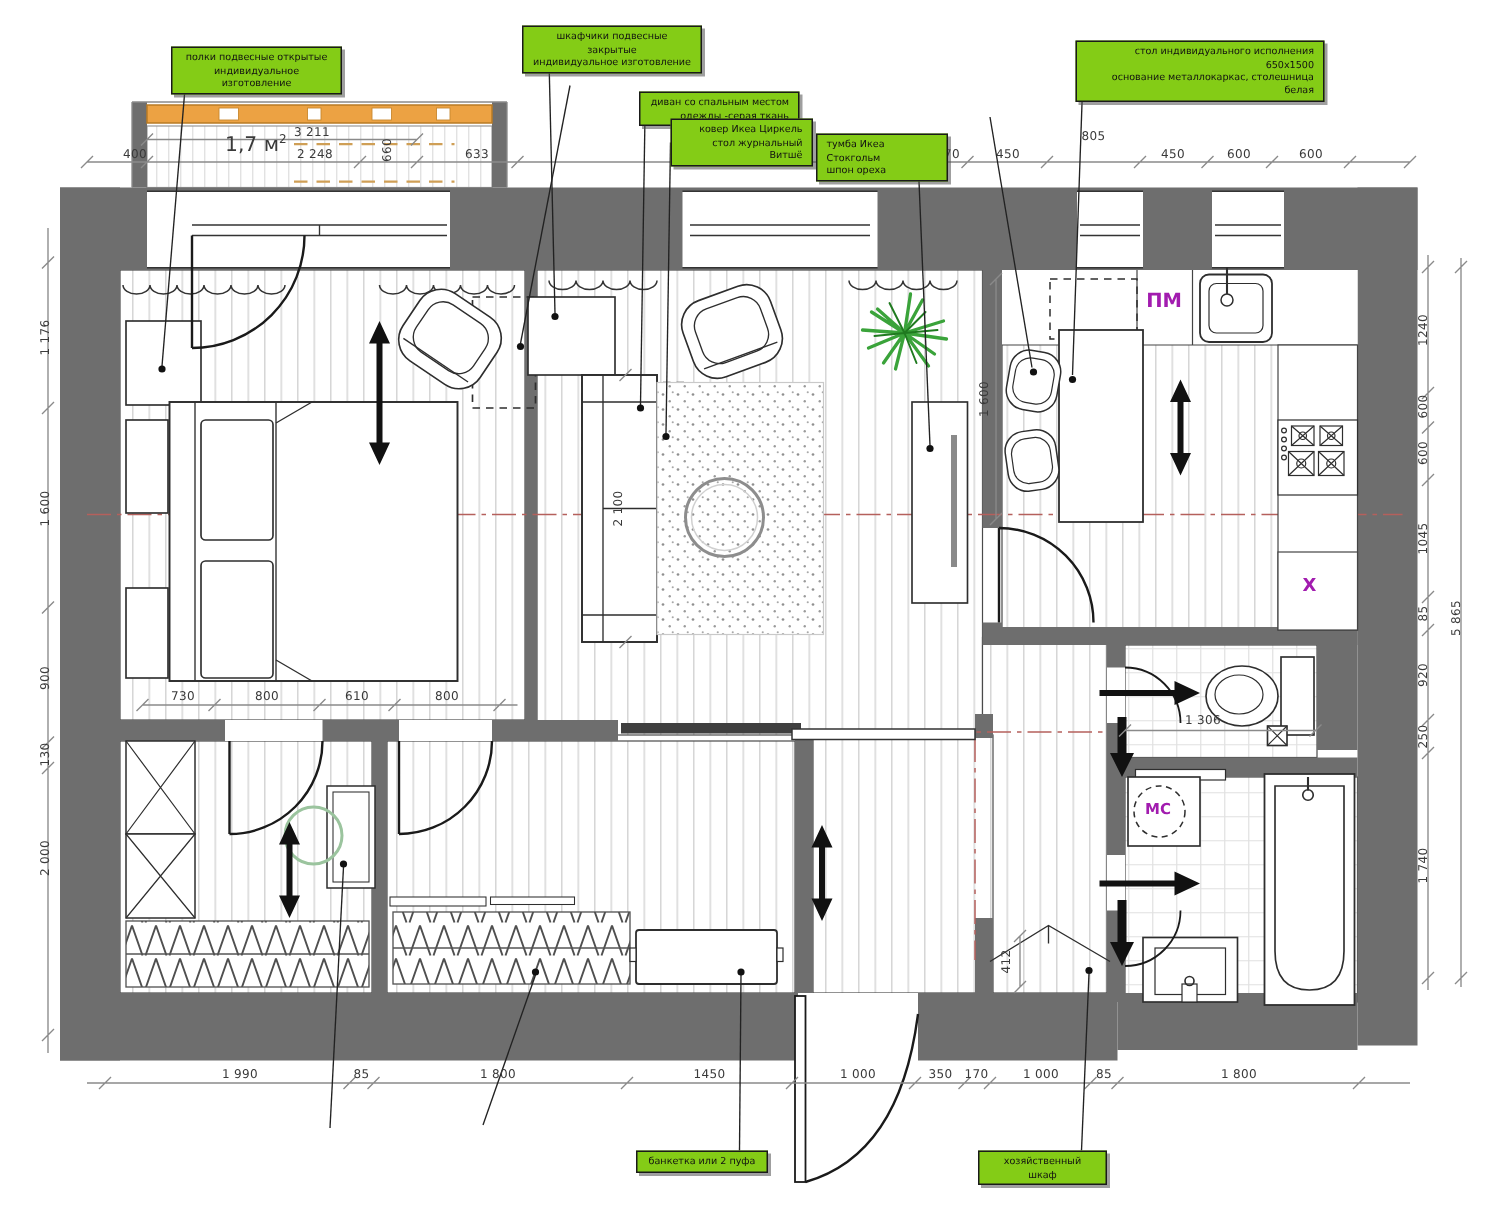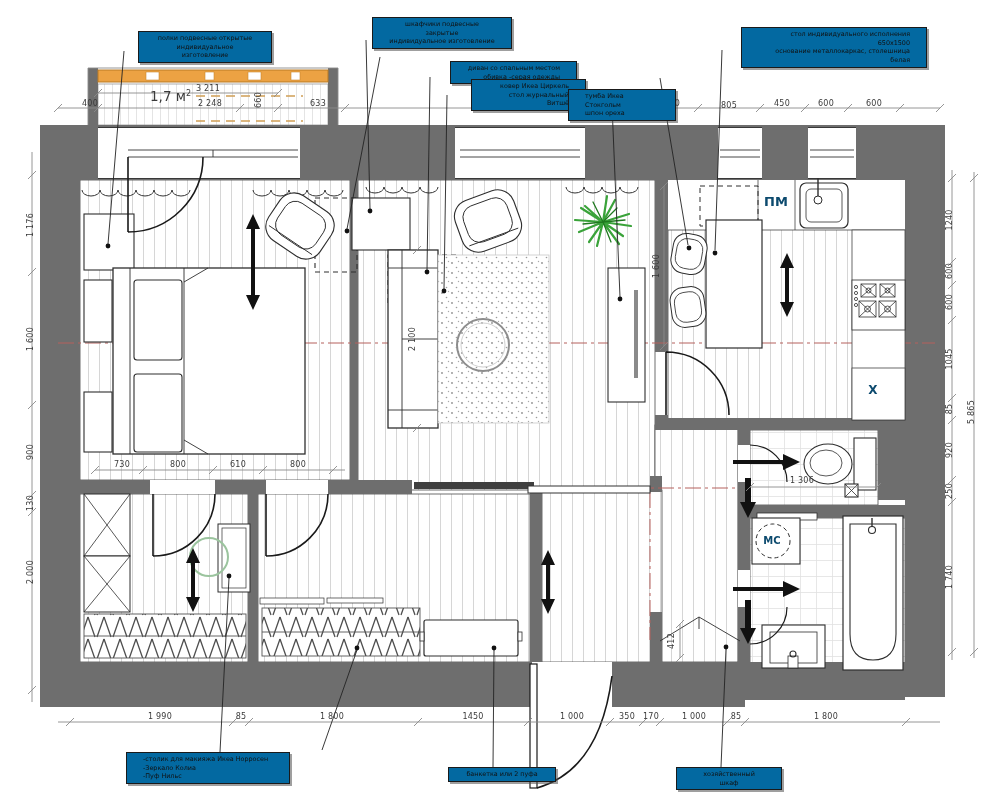--- a/index.html
+++ b/index.html
@@ -2,25 +2,25 @@
 <html><head>
 <meta charset="utf-8">
 <style>
   html,body{margin:0;padding:0;background:#fff;}
   .stage{position:relative;width:990px;height:808px;background:#fff;overflow:hidden;
          font-family:"DejaVu Sans","Liberation Sans",sans-serif;}
   .stage svg{position:absolute;left:0;top:0;}
   .dim{position:absolute;font-size:8px;color:#3a3a3a;white-space:nowrap;
        transform:translate(-50%,-50%);z-index:4;letter-spacing:.2px;}
   .dim.v{transform:translate(-50%,-50%) rotate(-90deg);}
-  .callout{position:absolute;background:#0369a1;border:1px solid #1a1a1a;
+  .callout{position:absolute;background:#84cc16;border:1px solid #1a1a1a;
            box-shadow:2px 2px 0 rgba(80,80,80,.55);font-size:6.4px;line-height:1.35;
-           color:#111;padding:2px 16px;text-align:center;z-index:5;margin-left:24px;}
+           color:#111;padding:2px 6px;text-align:center;z-index:5;}
   .callout.al{text-align:left}.callout.ar{text-align:right}
-  .mark{position:absolute;color:#0c4a6e;font-weight:bold;z-index:4;transform:translate(-50%,-50%);}
+  .mark{position:absolute;color:#a21caf;font-weight:bold;z-index:4;transform:translate(-50%,-50%);}
   .area{position:absolute;color:#3a3a3a;font-size:13.5px;z-index:4;}
   .area sup{font-size:8px;}
 </style>
 </head>
 <body>
 
 <div class="stage">
 
 <svg width="990" height="808" viewBox="0 0 990 808">
   <defs>
@@ -345,39 +345,34 @@
 <div class="callout" style="left:114px;top:31px;width:100px">
   <div>полки подвесные открытые</div>
       <div>индивидуальное изготовление</div>
 </div>
 <div class="callout" style="left:348px;top:17px;width:106px">
   <div>шкафчики подвесные закрытые</div>
       <div>индивидуальное изготовление</div>
 </div>
 <div class="callout ar" style="left:426px;top:61px;width:93px">
   <div>диван со спальным местом</div>
-      <div>обивка -серая одежды</div>
+      <div>одежды -серая ткань</div>
 </div>
 <div class="callout ar" style="left:447px;top:79px;width:81px">
   <div>ковер Икеа Циркель</div>
       <div>стол журнальный Витшё</div>
 </div>
 <div class="callout al" style="left:544px;top:89px;width:74px">
   <div>тумба Икеа Стокгольм</div>
       <div>шпон ореха</div>
 </div>
 <div class="callout ar" style="left:717px;top:27px;width:152px">
   <div>стол индивидуального исполнения</div>
       <div>650х1500</div>
       <div>основание металлокаркас, столешница белая</div>
-</div>
-<div class="callout al" style="left:102px;top:752px;width:130px">
-  <div>-столик для макияжа Икеа Норросен</div>
-      <div>-Зеркало Колиа</div>
-      <div>-Пуф Нильс</div>
 </div>
 <div class="callout" style="left:424px;top:767px;width:74px">
   <div>банкетка или 2 пуфа</div>
 </div>
 <div class="callout" style="left:652px;top:767px;width:72px">
   <div>хозяйственный шкаф</div>
 </div>
 
 <div class="area" style="left:150px;top:88px"><span>1,7 м</span><sup>2</sup></div>
 <div class="mark" style="left:776px;top:201px;font-size:13px">ПМ</div>
@@ -385,21 +380,21 @@
 <div class="mark" style="left:873px;top:390px;font-size:12px">Х</div>
 
 <span class="dim" style="left:90px;top:103px">400</span>
 <span class="dim" style="left:208px;top:88px">3 211</span>
 <span class="dim" style="left:210px;top:103px">2 248</span>
 <span class="dim v" style="left:258px;top:100px">660</span>
 <span class="dim" style="left:318px;top:103px">633</span>
 <span class="dim" style="left:490px;top:103px">3 429</span>
 <span class="dim" style="left:632px;top:103px">170</span>
 <span class="dim" style="left:672px;top:103px">450</span>
-<span class="dim" style="left:729px;top:105px">805</span>
+<span class="dim" style="left:729px;top:91px">805</span>
 <span class="dim" style="left:782px;top:103px">450</span>
 <span class="dim" style="left:826px;top:103px">600</span>
 <span class="dim" style="left:874px;top:103px">600</span>
 
 <span class="dim v" style="left:30px;top:225px">1 176</span>
 <span class="dim v" style="left:30px;top:339px">1 600</span>
 <span class="dim v" style="left:30px;top:452px">900</span>
 <span class="dim v" style="left:30px;top:503px">130</span>
 <span class="dim v" style="left:30px;top:572px">2 000</span>
 

